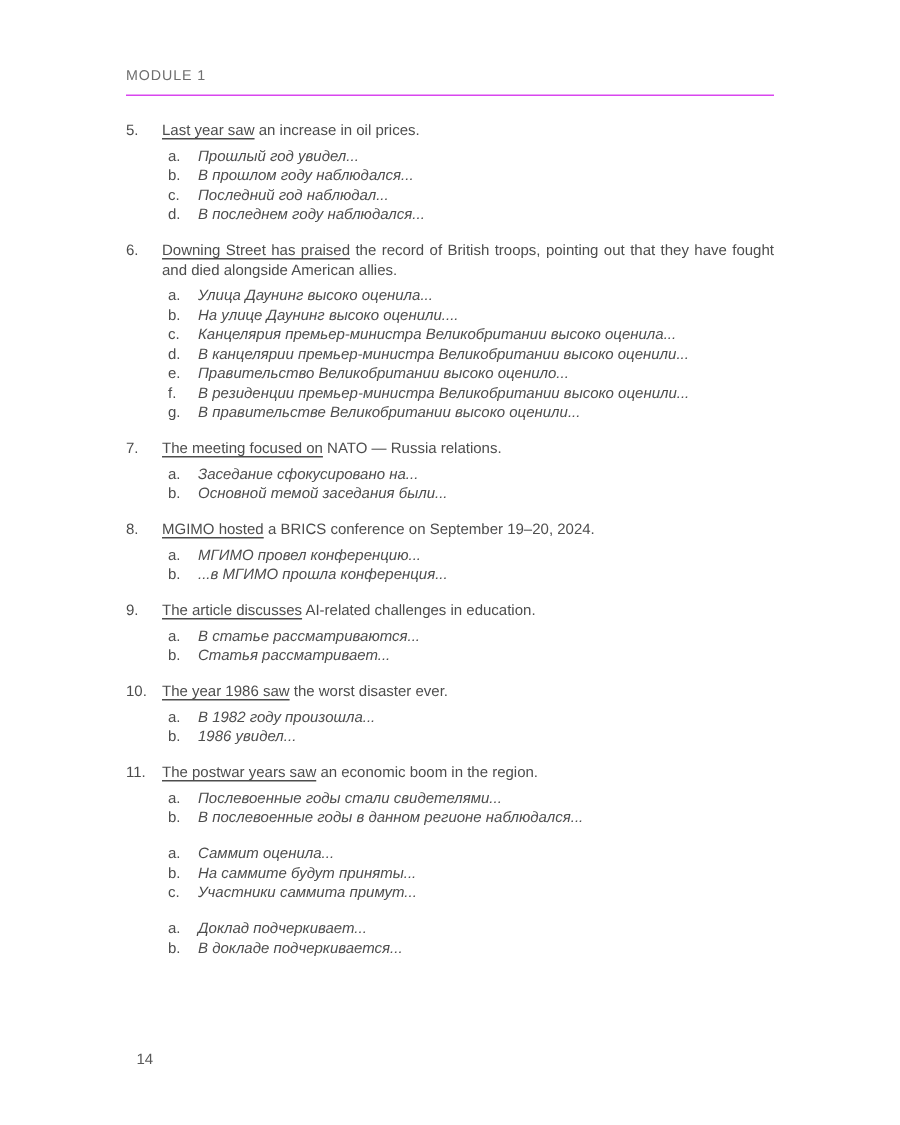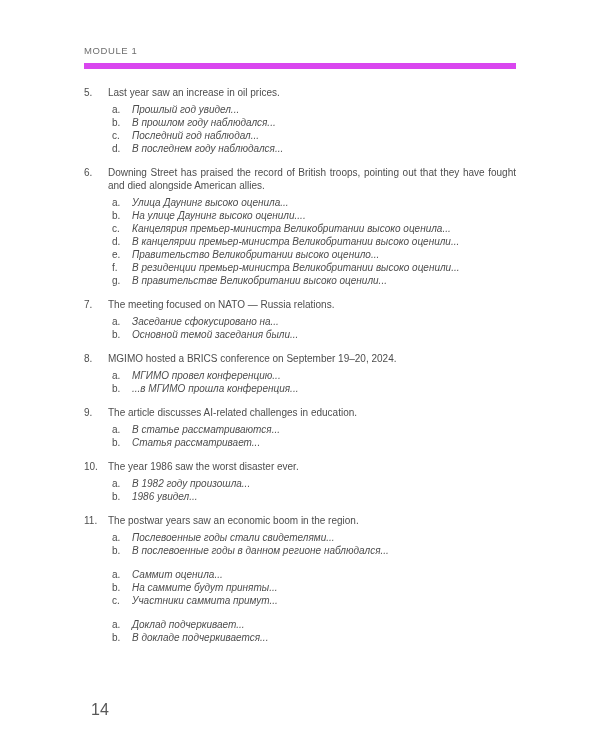--- a/index.html
+++ b/index.html
@@ -16,21 +16,21 @@
     padding: 45px 84px 0 84px;
     font-family: "Liberation Sans", sans-serif;
     font-size: 10px;
     color: #4d4d4d;
     overflow: hidden;
   }
   .module-header {
     font-size: 9.5px;
     letter-spacing: 0.6px;
     color: #6e6e6e;
-    border-bottom: 6px solid #d946ef;
+    border-bottom: 1px solid #d946ef;
     padding-bottom: 7px;
   }
   .questions {
     list-style: none;
     margin: 17px 0 0 0;
     padding: 0;
   }
   .question {
     margin-bottom: 11px;
   }
@@ -41,20 +41,21 @@
     flex: none;
     width: 24px;
     line-height: 13px;
   }
   .q-text {
     flex: 1;
     text-align: justify;
     line-height: 13px;
   }
   .q-underlined {
+    text-decoration: underline;
     text-decoration-thickness: 1px;
     text-underline-offset: 2px;
   }
   .options {
     list-style: none;
     margin: 4px 0 0 0;
     padding: 0 0 0 28px;
   }
   .option {
     display: flex;
@@ -65,21 +66,21 @@
     width: 20px;
   }
   .opt-text {
     flex: 1;
     font-style: italic;
   }
   .page-number {
     position: absolute;
     left: 91px;
     top: 701px;
-    font-size: 16px;
+    font-size: 10px;
     color: #585858;
   }
 </style>
 </head>
 <body>
 
 <div class="page">
   <div class="module-header">
     <span>MODULE 1</span>
   </div>

